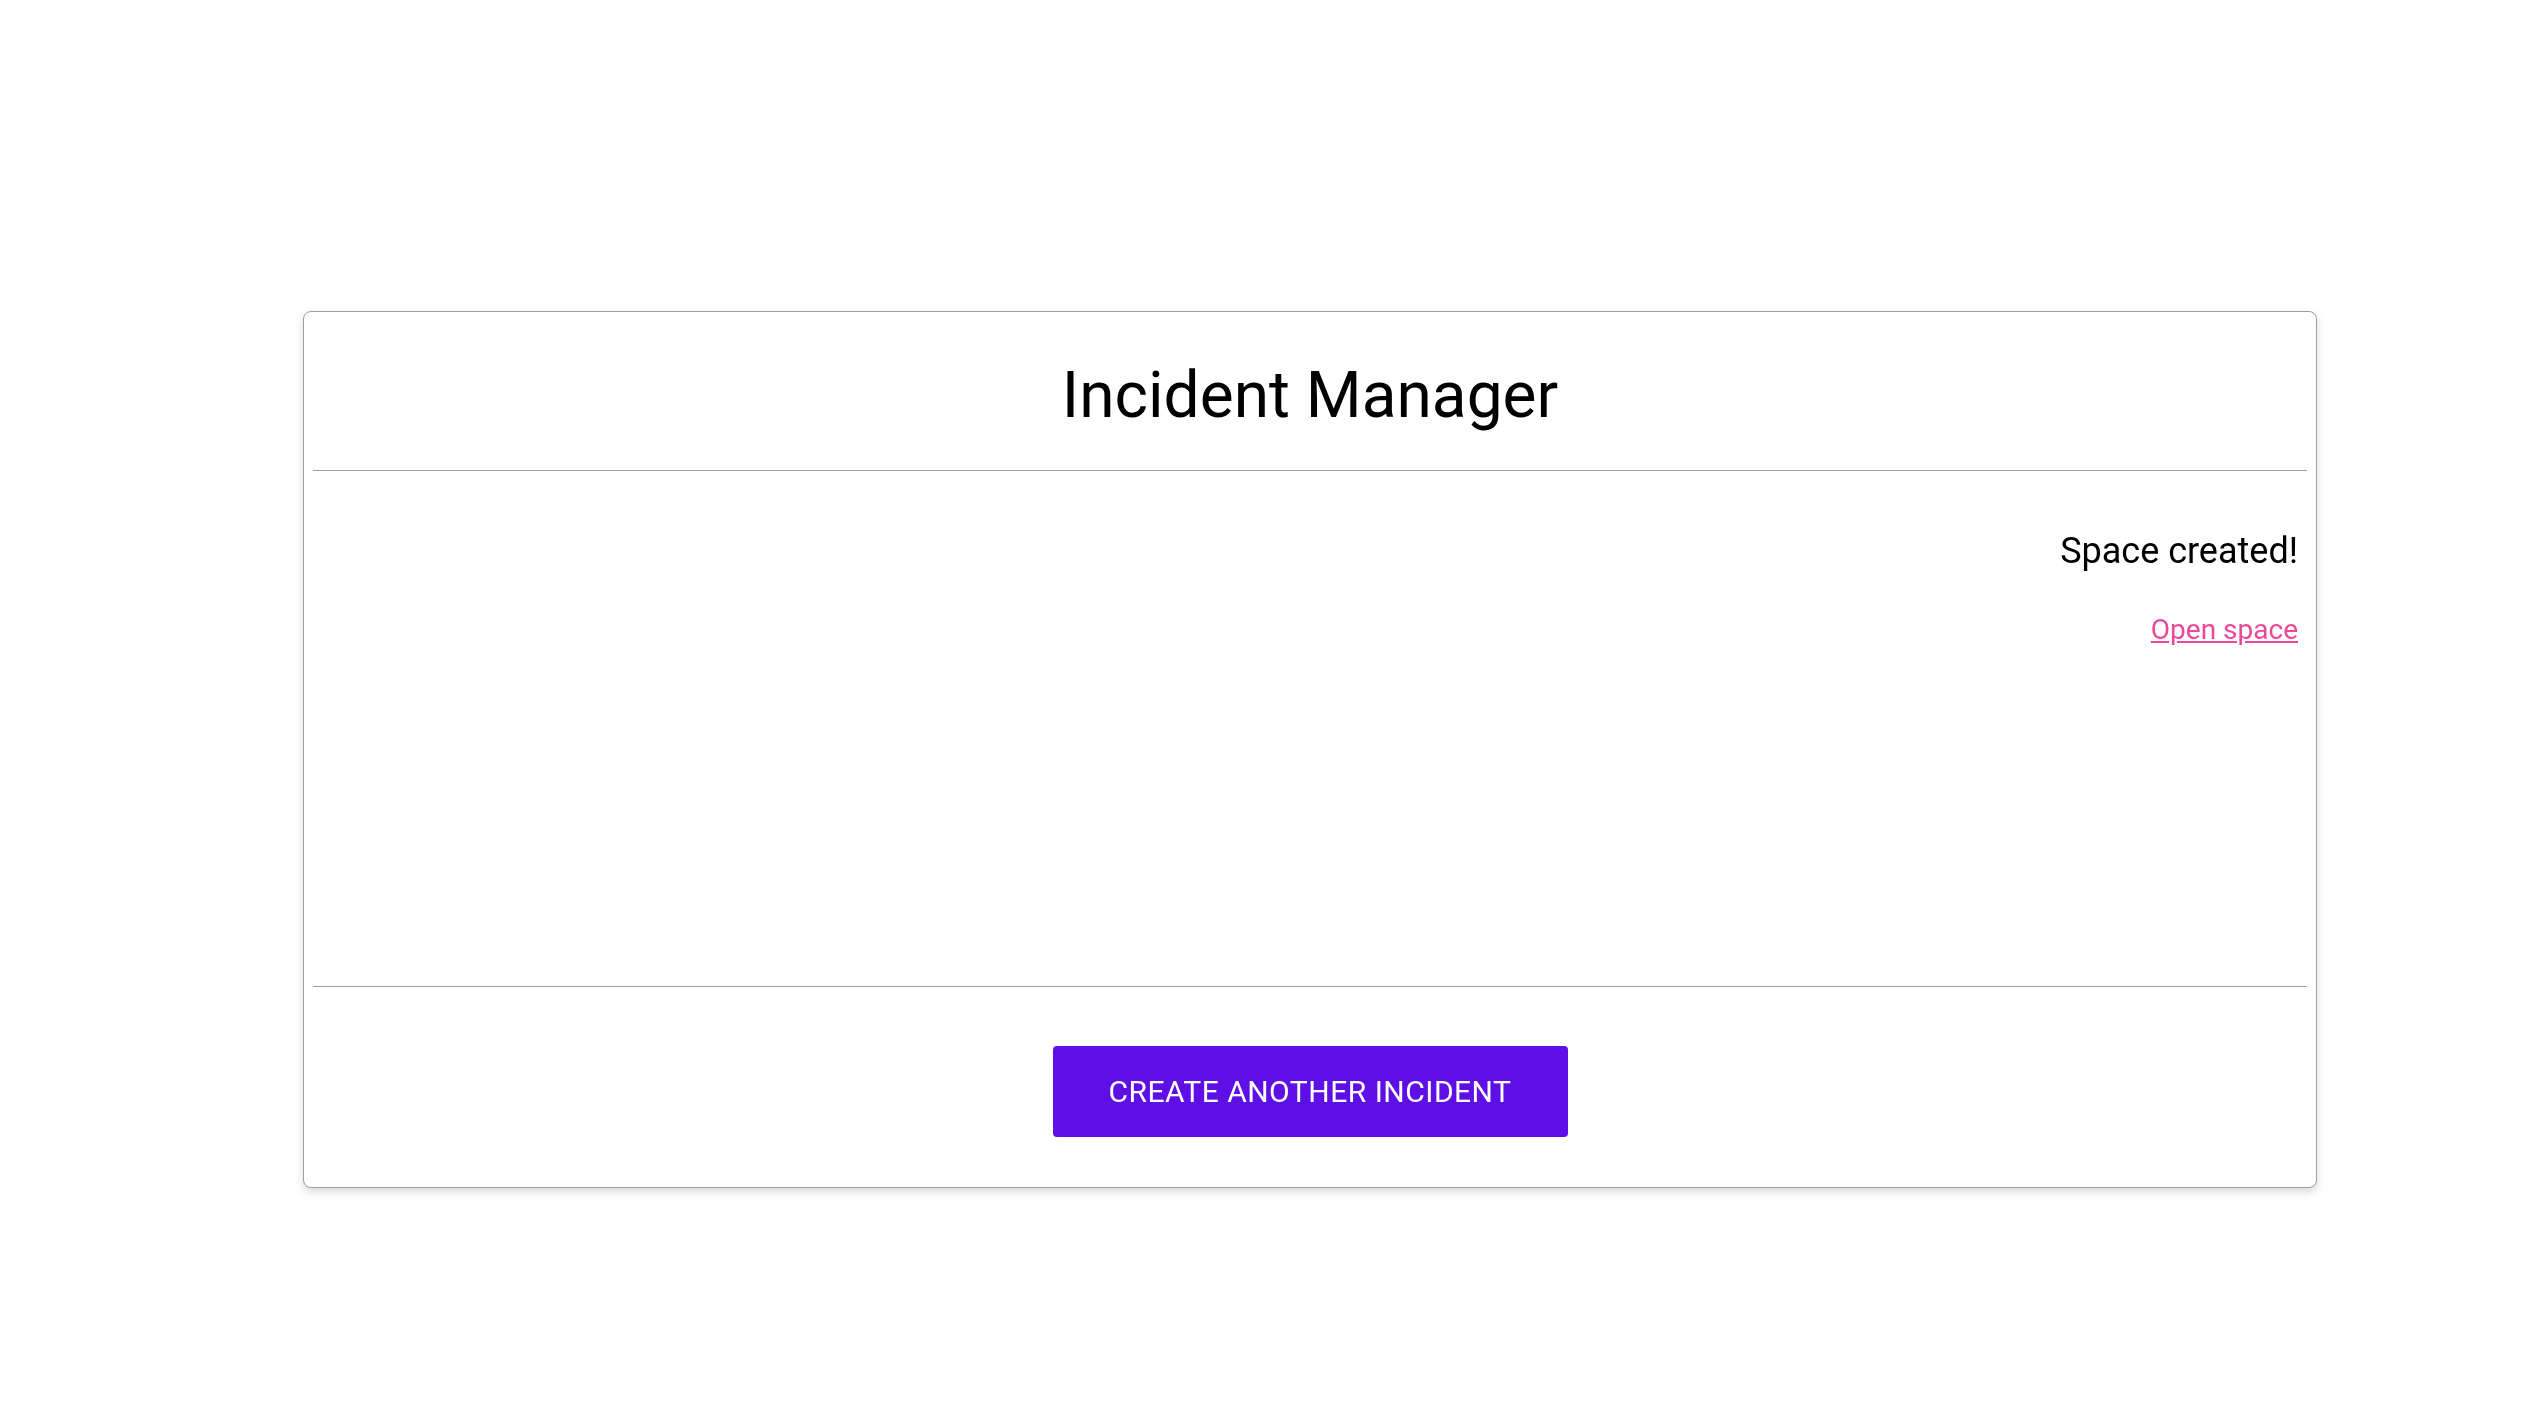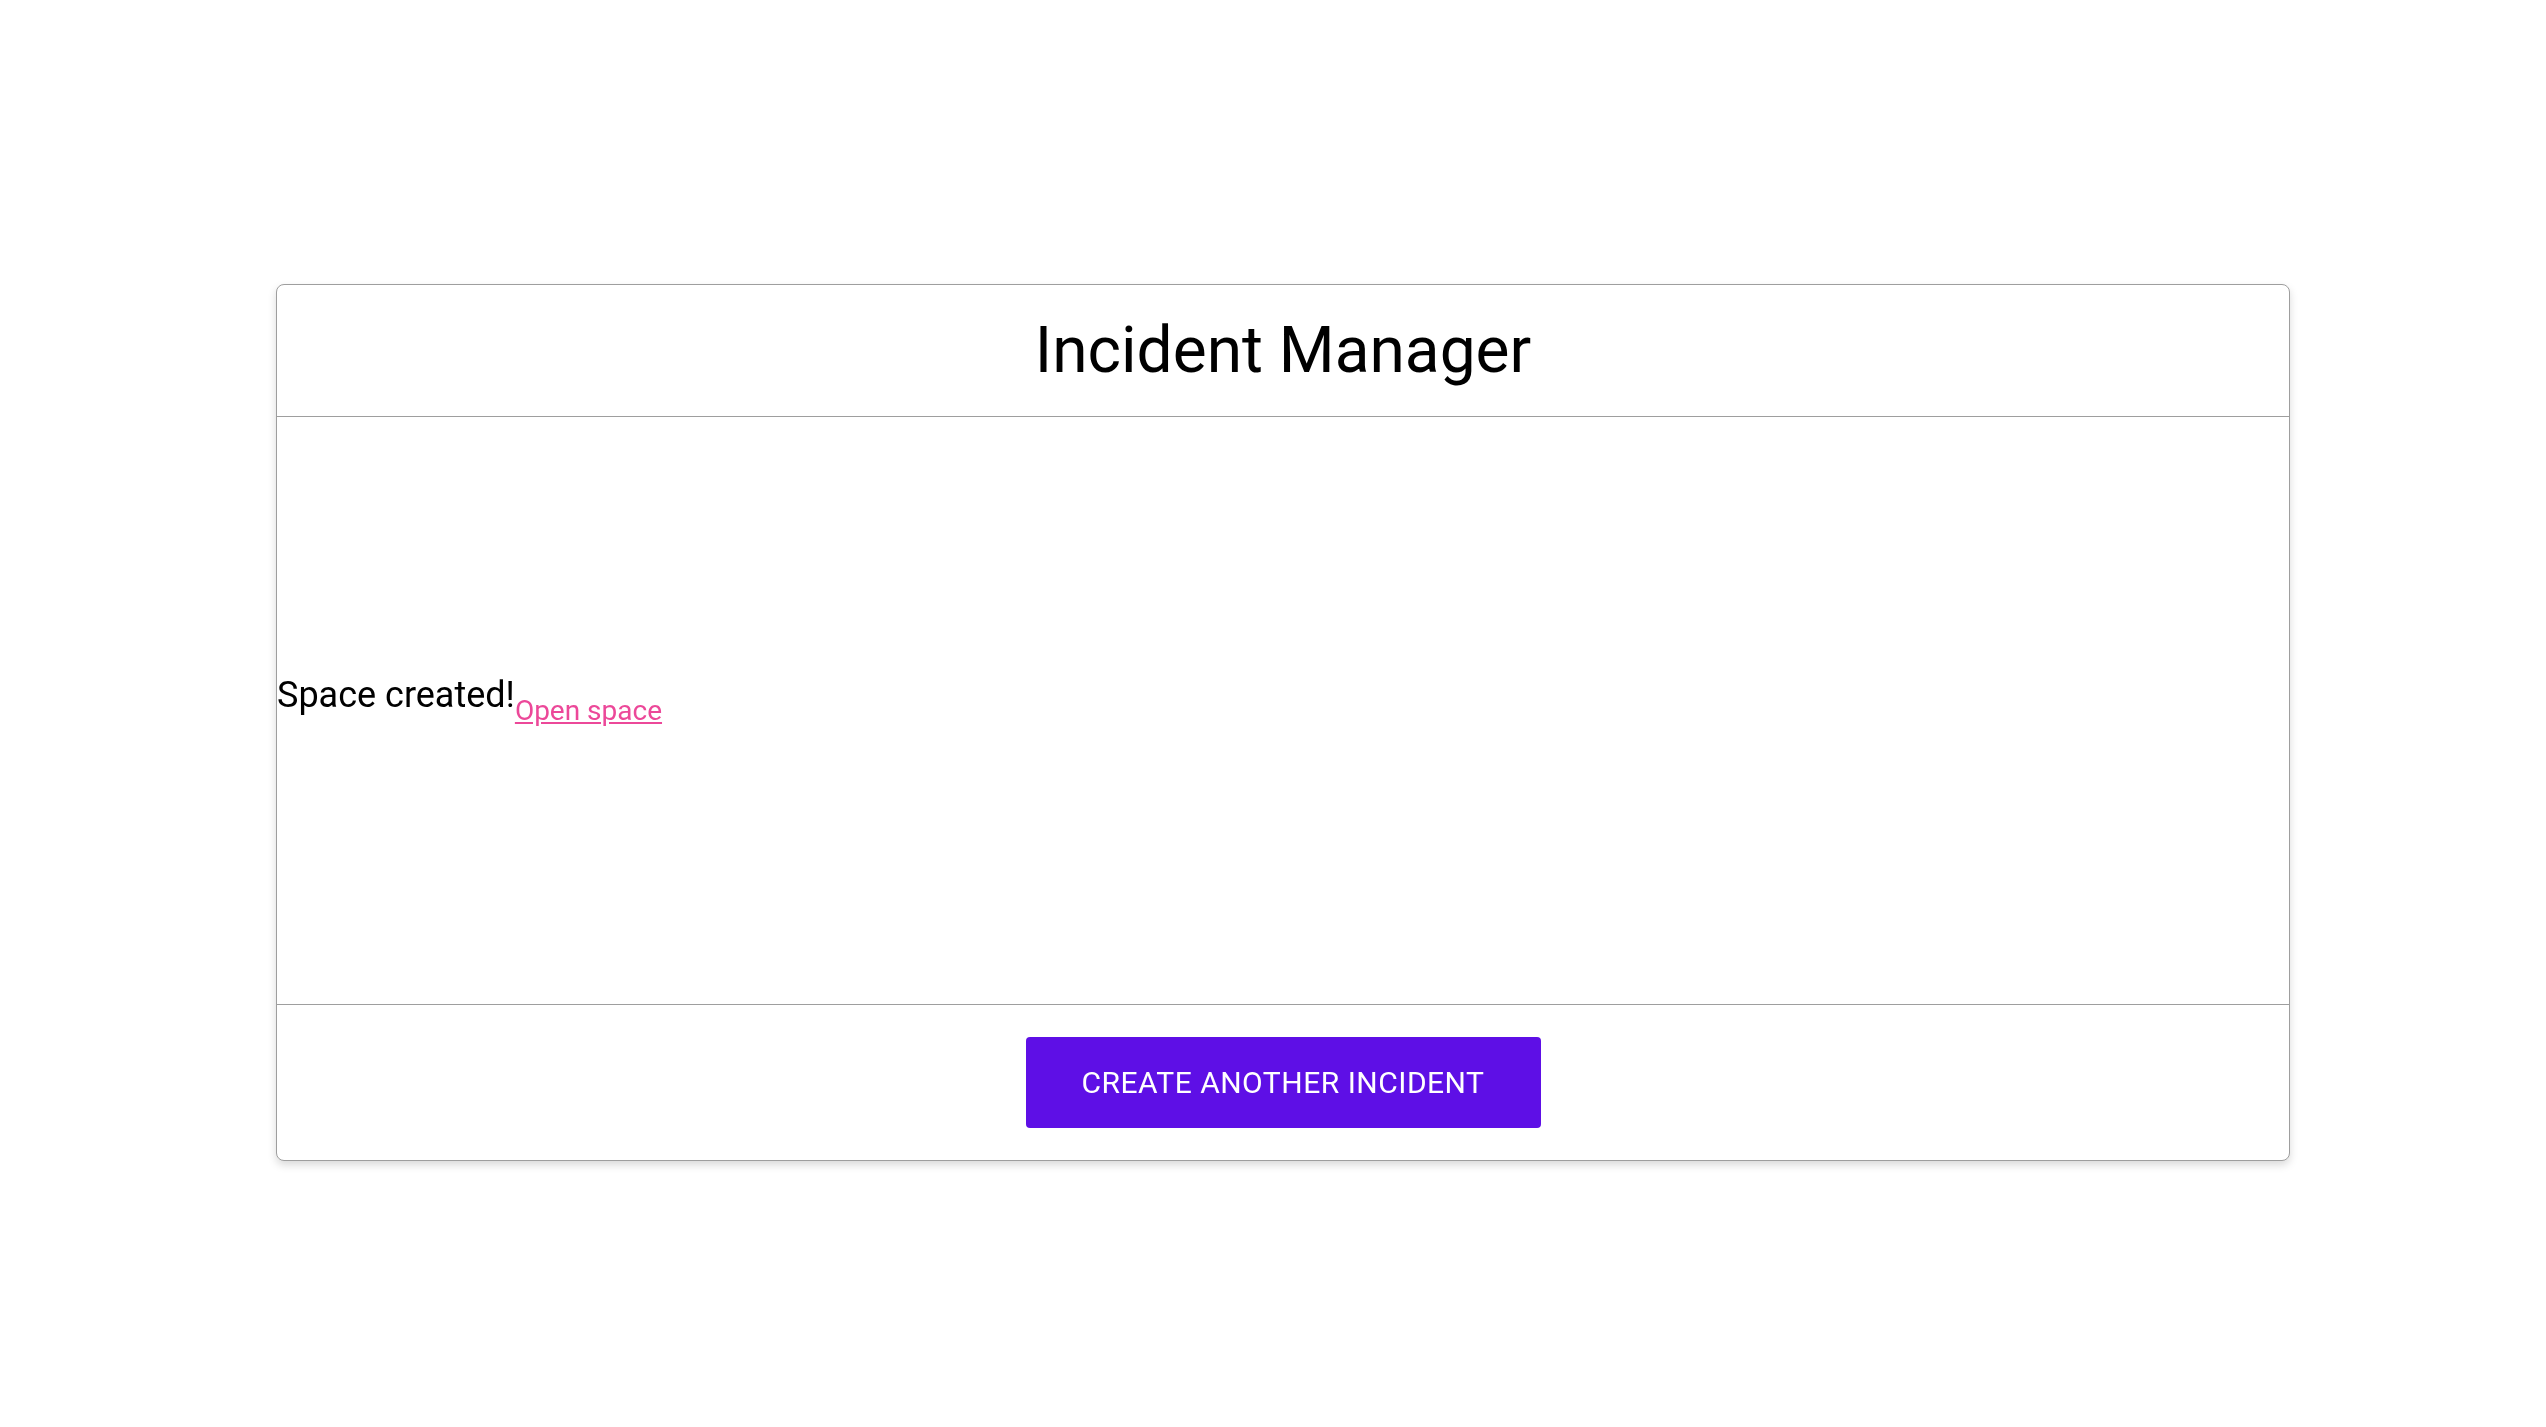--- a/index.html
+++ b/index.html
@@ -1,16 +1,16 @@
 <!DOCTYPE html>
 <html><head>
   <meta charset="utf-8">
   <style>
     * {
-      margin: 0;
+      margin: 9px;
       padding: 0;
       box-sizing: border-box;
     }
     
     body {
       font-family: -apple-system, BlinkMacSystemFont, "Segoe UI", Roboto, Helvetica, Arial, sans-serif;
       background: #ffffff;
       width: 2546px;
       height: 1427px;
       position: relative;
@@ -41,21 +41,22 @@
       font-weight: 400;
       color: #000000;
     }
     
     .card-body {
       flex: 1;
       border-bottom: 1px solid #9e9e9e;
       padding: 32px 0;
       text-align: center;
       display: flex;
-      align-items: center;
+      flex-direction: column;
+      align-items: flex-end;
     }
     
     .status-message {
       font-size: 36px;
       color: #000000;
       margin-bottom: 32px;
     }
     
     .open-link {
       font-size: 28px;

